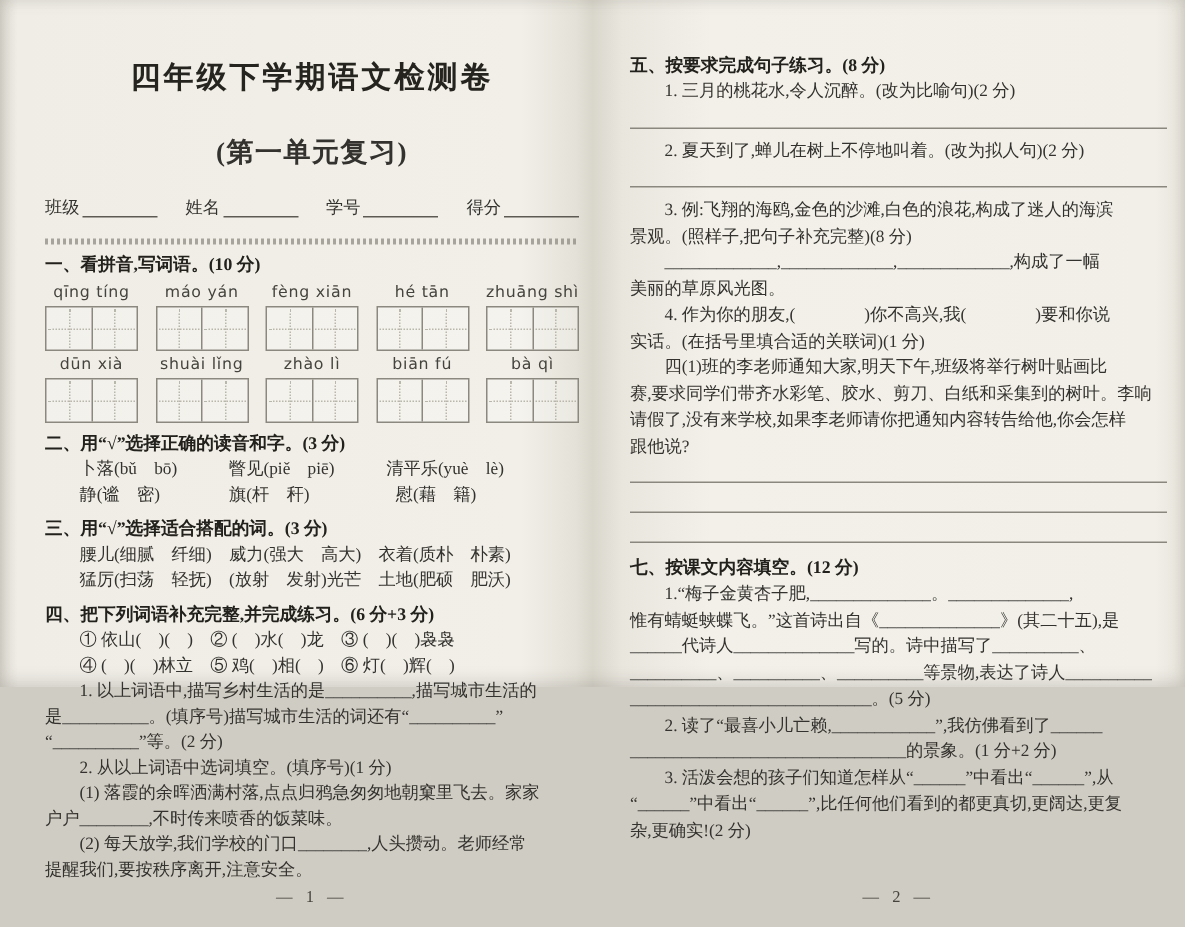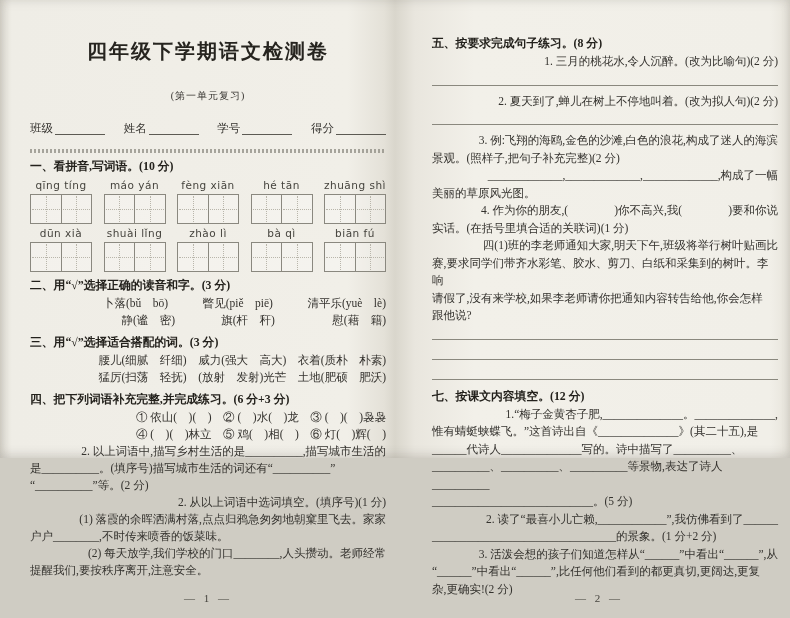--- a/index.html
+++ b/index.html
@@ -15,34 +15,34 @@
       linear-gradient(90deg,
         #dedbd2 0%, #efede6 1.5%, #f1efe8 44%, #e4e1d8 48.6%,
         #d9d6cc 50%, #e9e6de 52.5%, #f2f0e9 60%, #f1efe8 97.5%, #e6e3da 100%);
     box-shadow:inset 0 -4px 10px rgba(90,85,75,.18), inset 0 3px 8px rgba(120,115,105,.10);
   }
   .page{position:absolute;top:0;height:618px;}
   .page-left{left:30px;width:356px;}
   .page-right{left:420px;width:358px;}
 
   .title{margin:38px 0 0;text-align:center;font-size:20px;font-weight:bold;letter-spacing:2px;color:#26241f;}
-  .subtitle{margin-top:24px;text-align:center;font-size:10px;letter-spacing:1px;}
+  .subtitle{margin-top:24px;text-align:center;font-size:18px;letter-spacing:1px;font-weight:bold;}
   .fields{margin-top:18px;display:flex;justify-content:space-between;align-items:flex-end;font-size:11.5px;}
   .field{display:flex;}
   .fblank{display:inline-block;width:50px;height:13px;border-bottom:1px solid #5c5a53;margin-left:2px;}
   .cutline{
     margin-top:13px;height:4px;
     background:repeating-linear-gradient(90deg,#8d8b82 0,#8d8b82 2px,transparent 2px,transparent 4px);
     opacity:.75;
   }
 
   .h{font-weight:bold;font-size:11.8px;line-height:19px;margin:4px 0 0;color:#23211c;}
   .line{margin:0;font-size:11.5px;line-height:17px;white-space:pre-wrap;}
   .page-right .line{line-height:17.5px;}
-  .ind{padding-left:23px;text-align:right;}
+  .ind{padding-left:23px;}
   .rule{height:12px;border-bottom:1px solid #8a887e;margin:0 0 8px;}
   .page-right .rule{margin:2px 0 7px;}
 
   .pyrow{display:flex;justify-content:space-between;margin-top:3px;}
   .pgrp{width:62px;text-align:center;}
   .py{font-family:"DejaVu Sans","Liberation Sans",sans-serif;font-size:10.5px;color:#45433d;letter-spacing:.5px;white-space:nowrap;line-height:13px;}
   .pbox{display:flex;border:1px solid #8a887f;margin-top:2px;background:rgba(255,255,255,.25);}
   .pcell{position:relative;width:30px;height:28px;}
   .pcell + .pcell{border-left:1px solid #8a887f;}
   .pcell::before{content:"";position:absolute;left:1px;right:1px;top:50%;border-top:1px dotted #b9b6ab;}
@@ -132,64 +132,64 @@
             </div>
           </div>
           <div class="pgrp">
             <div class="py">zhào lì</div>
             <div class="pbox">
               <div class="pcell"></div>
               <div class="pcell"></div>
             </div>
           </div>
           <div class="pgrp">
+            <div class="py">biān fú</div>
+            <div class="pbox">
+              <div class="pcell"></div>
+              <div class="pcell"></div>
+            </div>
+          </div>
+          <div class="pgrp">
             <div class="py">bà qì</div>
-            <div class="pbox">
-              <div class="pcell"></div>
-              <div class="pcell"></div>
-            </div>
-          </div>
-          <div class="pgrp">
-            <div class="py">biān fú</div>
             <div class="pbox">
               <div class="pcell"></div>
               <div class="pcell"></div>
             </div>
           </div>
         </div>
         <div class="h">二、用“√”选择正确的读音和字。(3 分)</div>
         <p class="line ind">卜落(bǔ　bō)　　　瞥见(piě　piē)　　　清平乐(yuè　lè)</p>
         <p class="line ind">静(谧　密)　　　　旗(杆　秆)　　　　　慰(藉　籍)</p>
         <div class="h">三、用“√”选择适合搭配的词。(3 分)</div>
         <p class="line ind">腰儿(细腻　纤细)　威力(强大　高大)　衣着(质朴　朴素)</p>
         <p class="line ind">猛厉(扫荡　轻抚)　(放射　发射)光芒　土地(肥硕　肥沃)</p>
         <div class="h">四、把下列词语补充完整,并完成练习。(6 分+3 分)</div>
         <p class="line ind">① 依山(　)(　)　② (　)水(　)龙　③ (　)(　)袅袅</p>
         <p class="line ind">④ (　)(　)林立　⑤ 鸡(　)相(　)　⑥ 灯(　)辉(　)</p>
-        <p class="line ind">2. 以上词语中,描写乡村生活的是__________,描写城市生活的</p>
+        <p class="line ind">1. 以上词语中,描写乡村生活的是__________,描写城市生活的</p>
         <p class="line">是__________。(填序号)描写城市生活的词还有“__________”</p>
         <p class="line">“__________”等。(2 分)</p>
         <p class="line ind">2. 从以上词语中选词填空。(填序号)(1 分)</p>
         <p class="line ind">(1) 落霞的余晖洒满村落,点点归鸦急匆匆地朝窠里飞去。家家</p>
         <p class="line">户户________,不时传来喷香的饭菜味。</p>
         <p class="line ind">(2) 每天放学,我们学校的门口________,人头攒动。老师经常</p>
         <p class="line">提醒我们,要按秩序离开,注意安全。</p>
       </div>
     <div class="pagenum">— 1 —</div>
   </div>
 
   <div class="page page-right">
-    <div id="right-blocks" style="padding-top:30px;margin-left:12px;">
+    <div id="right-blocks" style="padding-top:30px;">
         <div class="h">五、按要求完成句子练习。(8 分)</div>
         <p class="line ind">1. 三月的桃花水,令人沉醉。(改为比喻句)(2 分)</p>
         <div class="rule"></div>
         <p class="line ind">2. 夏天到了,蝉儿在树上不停地叫着。(改为拟人句)(2 分)</p>
         <div class="rule"></div>
         <p class="line ind">3. 例:飞翔的海鸥,金色的沙滩,白色的浪花,构成了迷人的海滨</p>
-        <p class="line">景观。(照样子,把句子补充完整)(2 分)</p>
+        <p class="line">景观。(照样子,把句子补充完整)(8 分)</p>
         <p class="line ind">_____________,_____________,_____________,构成了一幅</p>
         <p class="line">美丽的草原风光图。</p>
         <p class="line ind">4. 作为你的朋友,(　　　　)你不高兴,我(　　　　)要和你说</p>
         <p class="line">实话。(在括号里填合适的关联词)(1 分)</p>
         <p class="line ind">四(1)班的李老师通知大家,明天下午,班级将举行树叶贴画比</p>
         <p class="line">赛,要求同学们带齐水彩笔、胶水、剪刀、白纸和采集到的树叶。李响</p>
         <p class="line">请假了,没有来学校,如果李老师请你把通知内容转告给他,你会怎样</p>
         <p class="line">跟他说?</p>
         <div class="rule"></div>
         <div class="rule"></div>

